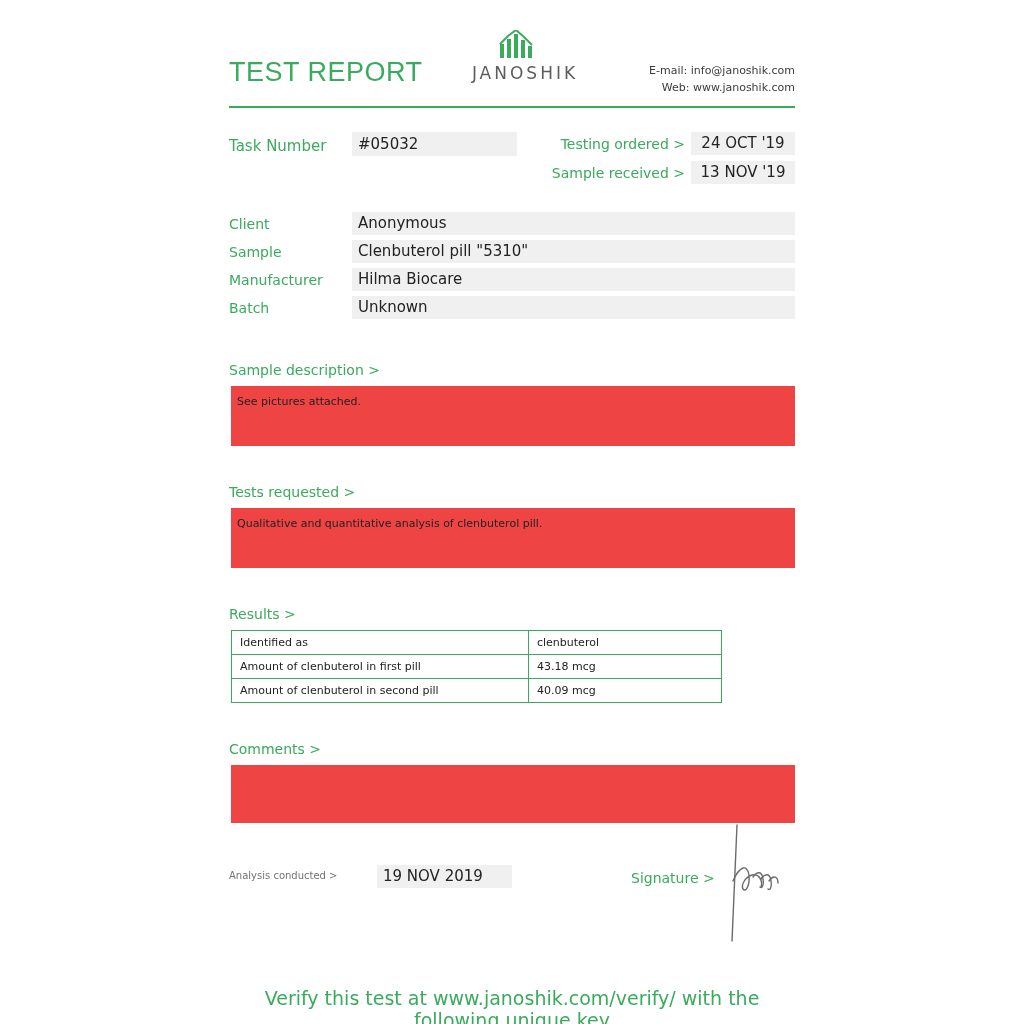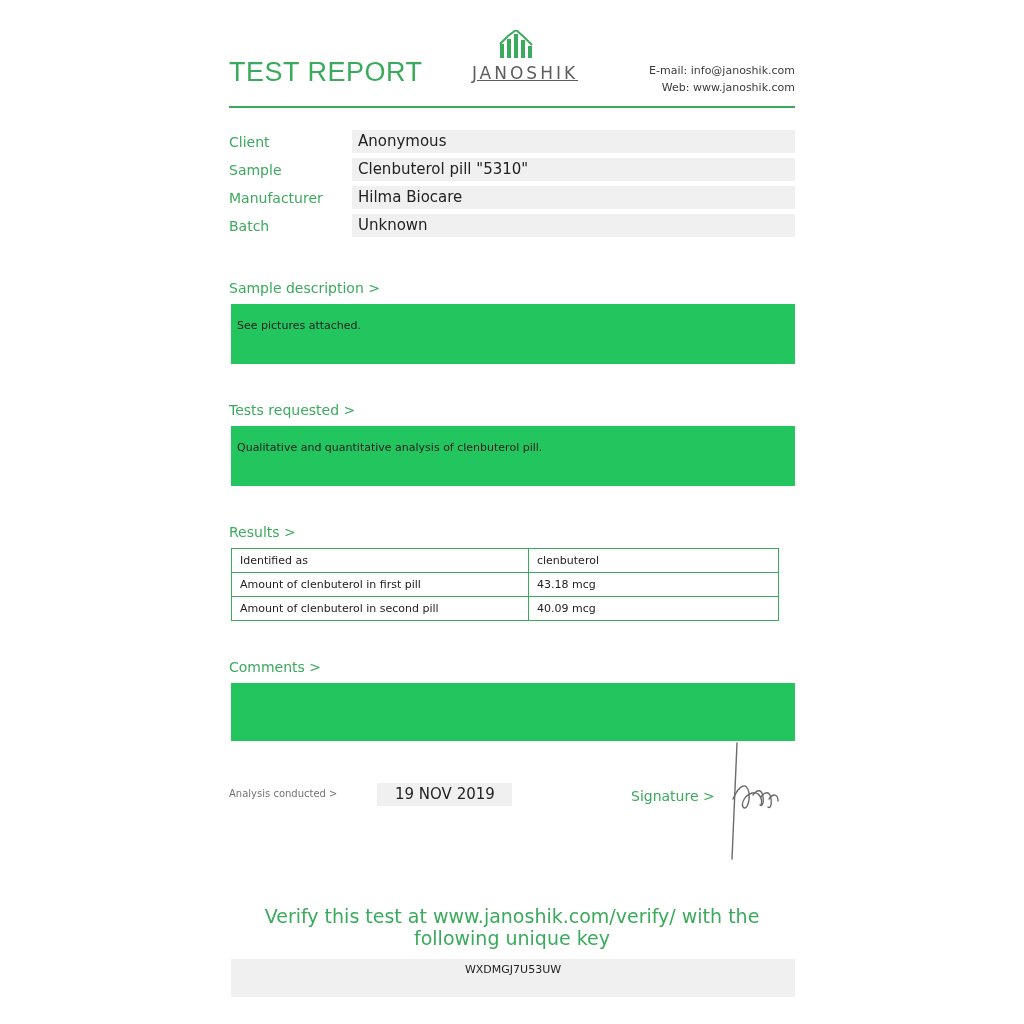--- a/index.html
+++ b/index.html
@@ -49,21 +49,20 @@
     height: 28px;
     line-height: 28px;
   }
   .logo-mark svg { display: block; margin: 0 auto; }
   .logo-text {
     margin-top: 5px;
     font-size: 17px;
     letter-spacing: 3px;
     color: #5d5d5d;
     font-family: "DejaVu Sans", sans-serif;
-    text-decoration: underline;
   }
   .contact {
     position: absolute;
     right: 0;
     top: 62px;
     text-align: right;
     font-size: 11px;
     color: #3b3b3b;
     line-height: 17px;
   }
@@ -164,34 +163,34 @@
   }
 
   
   .section-head {
     color: #3aab5c;
     font-size: 14px;
     margin-top: 38px;
     margin-bottom: 8px;
   }
   .gray-box {
-    background: #22c55e;
+    background: #ef4444;
     box-sizing: border-box;
-    padding: 15px 6px;
+    padding: 9px 6px;
     font-size: 11px;
     color: #222;
   }
   .box-desc { height: 60px; margin-left: 2px; width: 564px; }
   .box-tests { height: 60px; margin-left: 2px; width: 564px; }
   .box-comments { height: 58px; margin-left: 2px; width: 564px; }
 
   
   .results-table {
     margin-left: 2px;
-    width: 548px;
+    width: 491px;
     border-collapse: collapse;
     font-size: 11px;
   }
   .results-table td {
     border: 1px solid #3aab5c;
     height: 23px;
     padding: 0 8px;
     color: #222;
   }
   .results-table td.col-a { width: 280px; }
@@ -211,21 +210,21 @@
   }
   .analysis-value {
     position: absolute;
     left: 148px;
     top: 0;
     width: 135px;
     height: 23px;
     line-height: 23px;
     background: #f0f0f0;
     font-size: 15px;
-    padding-left: 18px;
+    padding-left: 6px;
     box-sizing: border-box;
   }
   .signature-label {
     position: absolute;
     left: 402px;
     top: 5px;
     color: #3aab5c;
     font-size: 14px;
     white-space: nowrap;
   }
@@ -280,20 +279,35 @@
     </div>
 
     <div class="contact">
       <div>E-mail: info@janoshik.com</div>
       <div>Web: www.janoshik.com</div>
     </div>
 
     <div class="header-rule"></div>
   </div>
 
+  <div class="task-row">
+    <div class="task-label label-green">Task Number</div>
+    <div class="task-value">#05032</div>
+
+    <div class="date-block">
+      <div class="date-line">
+        <span class="dl-label">Testing ordered  &gt;</span>
+        <span class="dl-value">24 OCT '19</span>
+      </div>
+      <div class="date-line">
+        <span class="dl-label">Sample received &gt;</span>
+        <span class="dl-value">13 NOV '19</span>
+      </div>
+    </div>
+  </div>
 
   <div class="info">
     <div class="info-row">
       <span class="info-label">Client</span>
       <span class="info-value">Anonymous</span>
     </div>
     <div class="info-row">
       <span class="info-label">Sample</span>
       <span class="info-value">Clenbuterol pill "5310"</span>
     </div>

